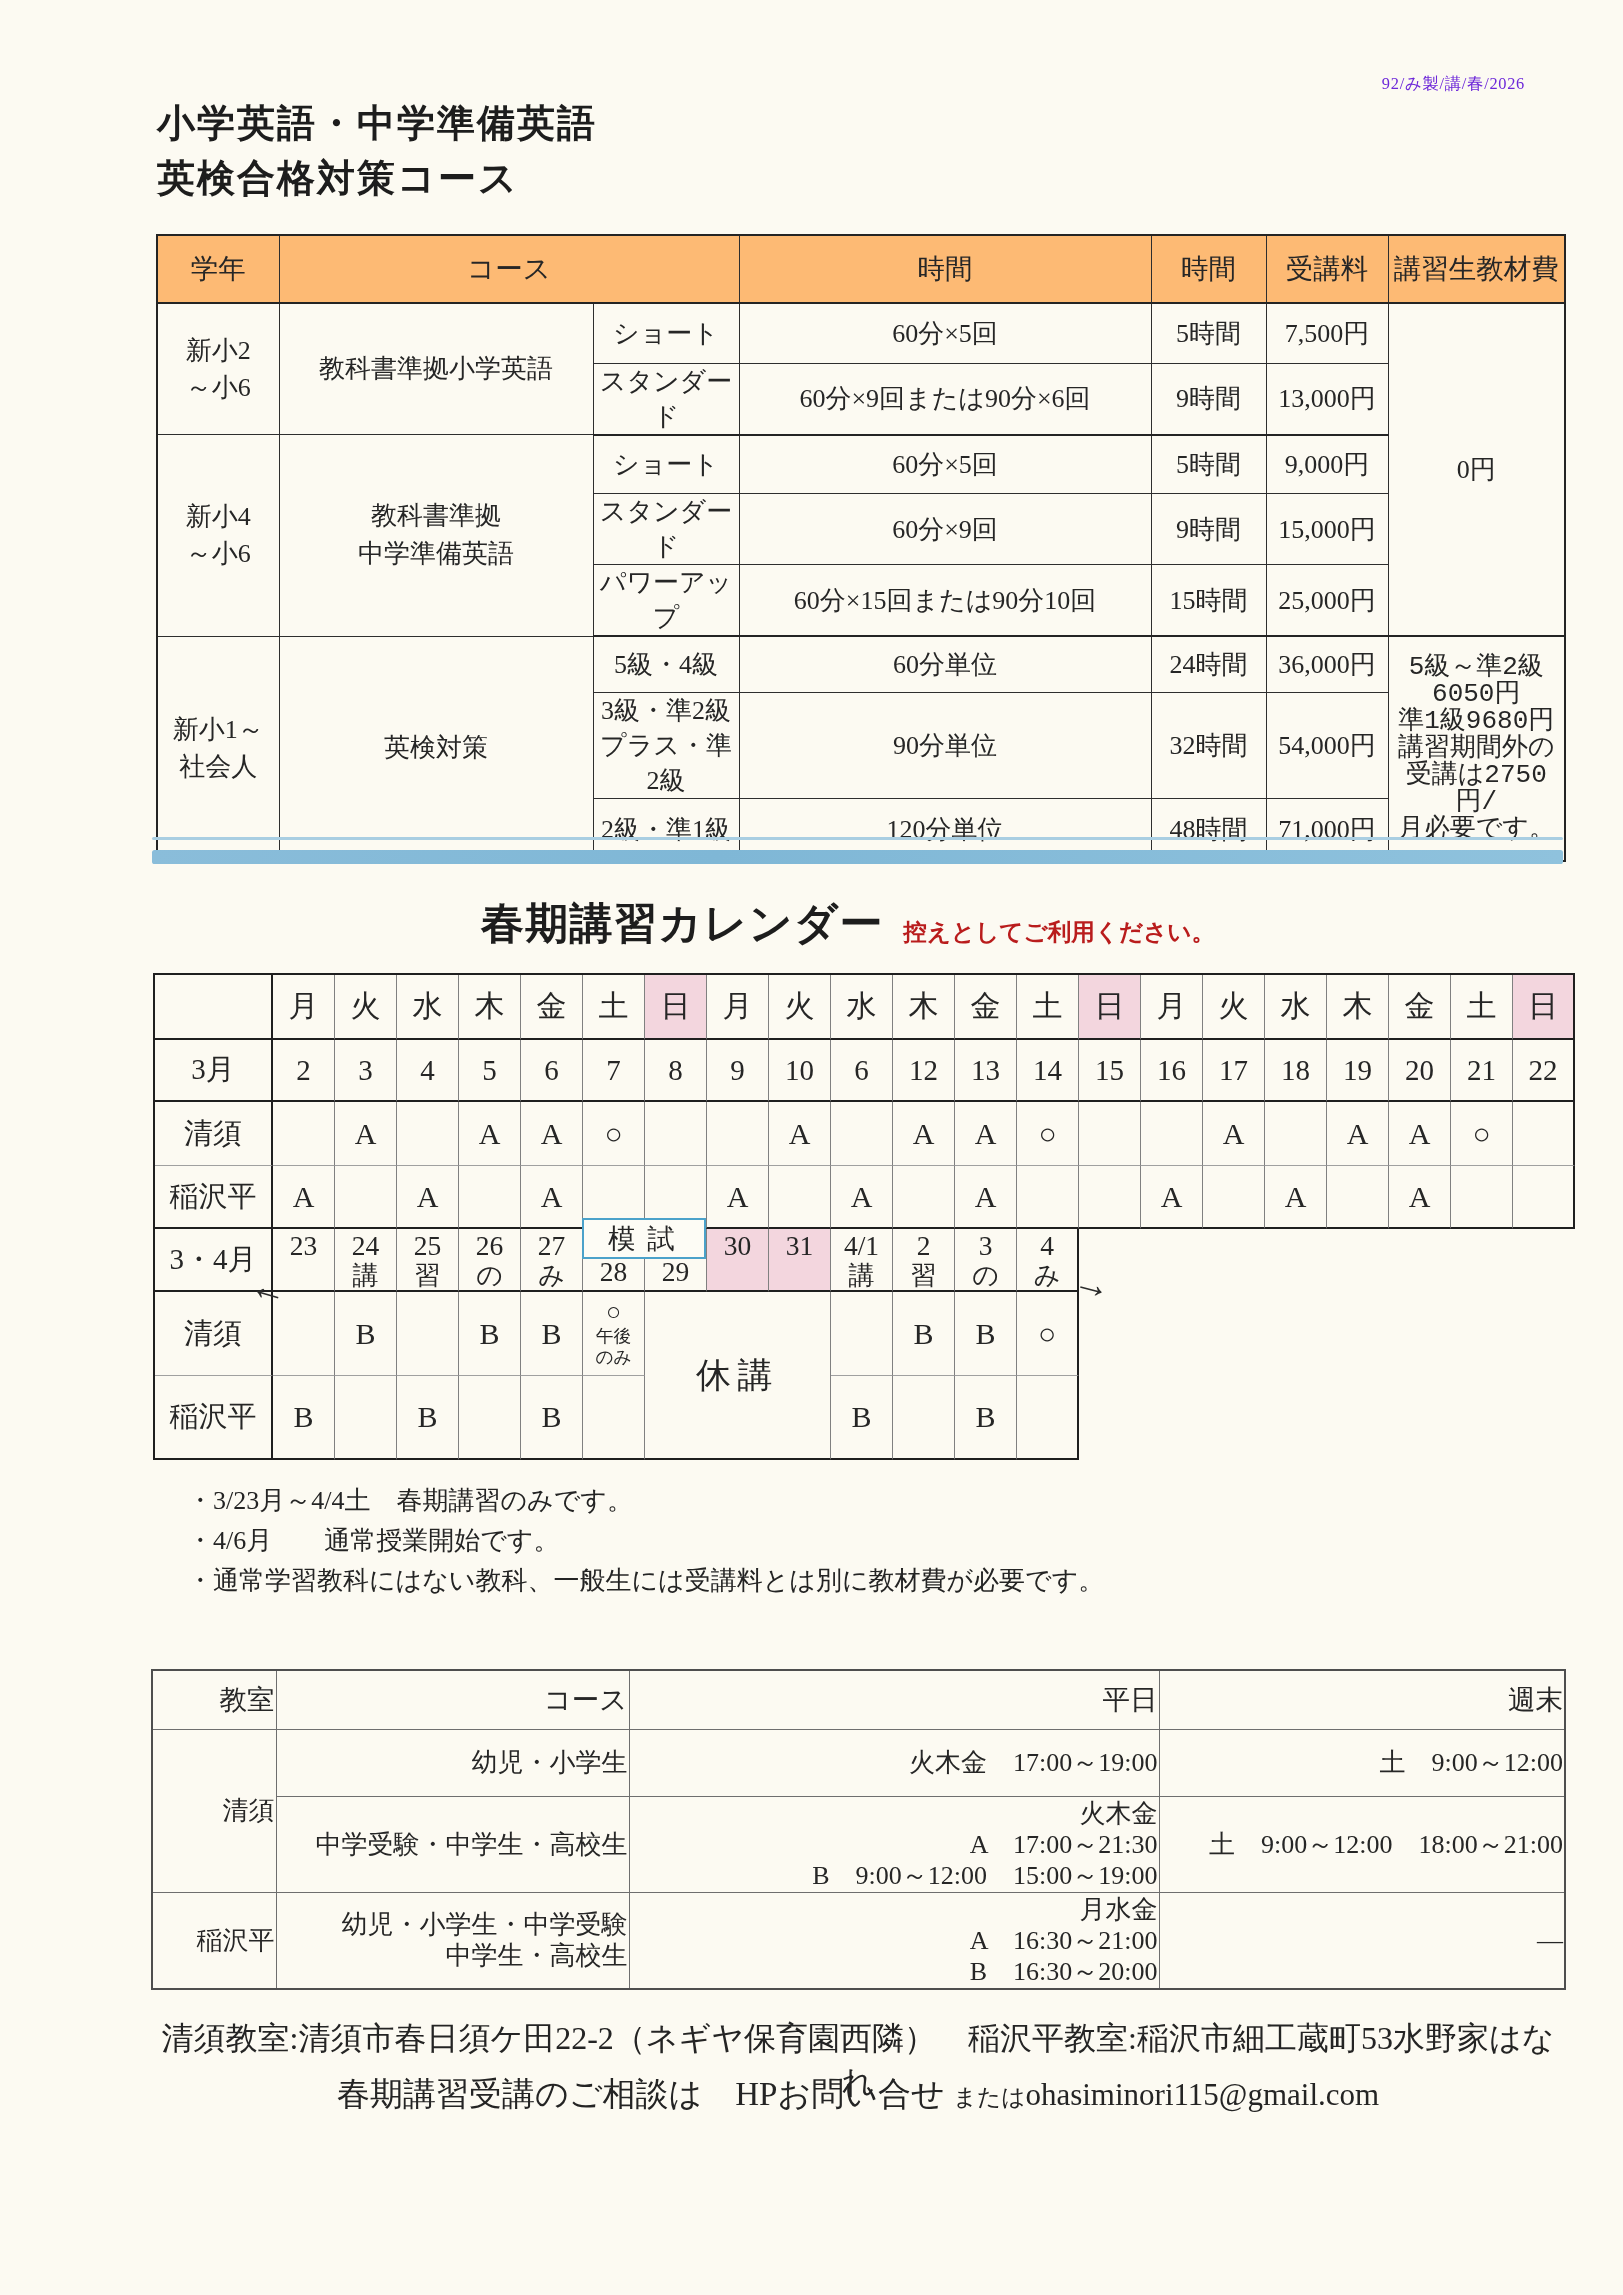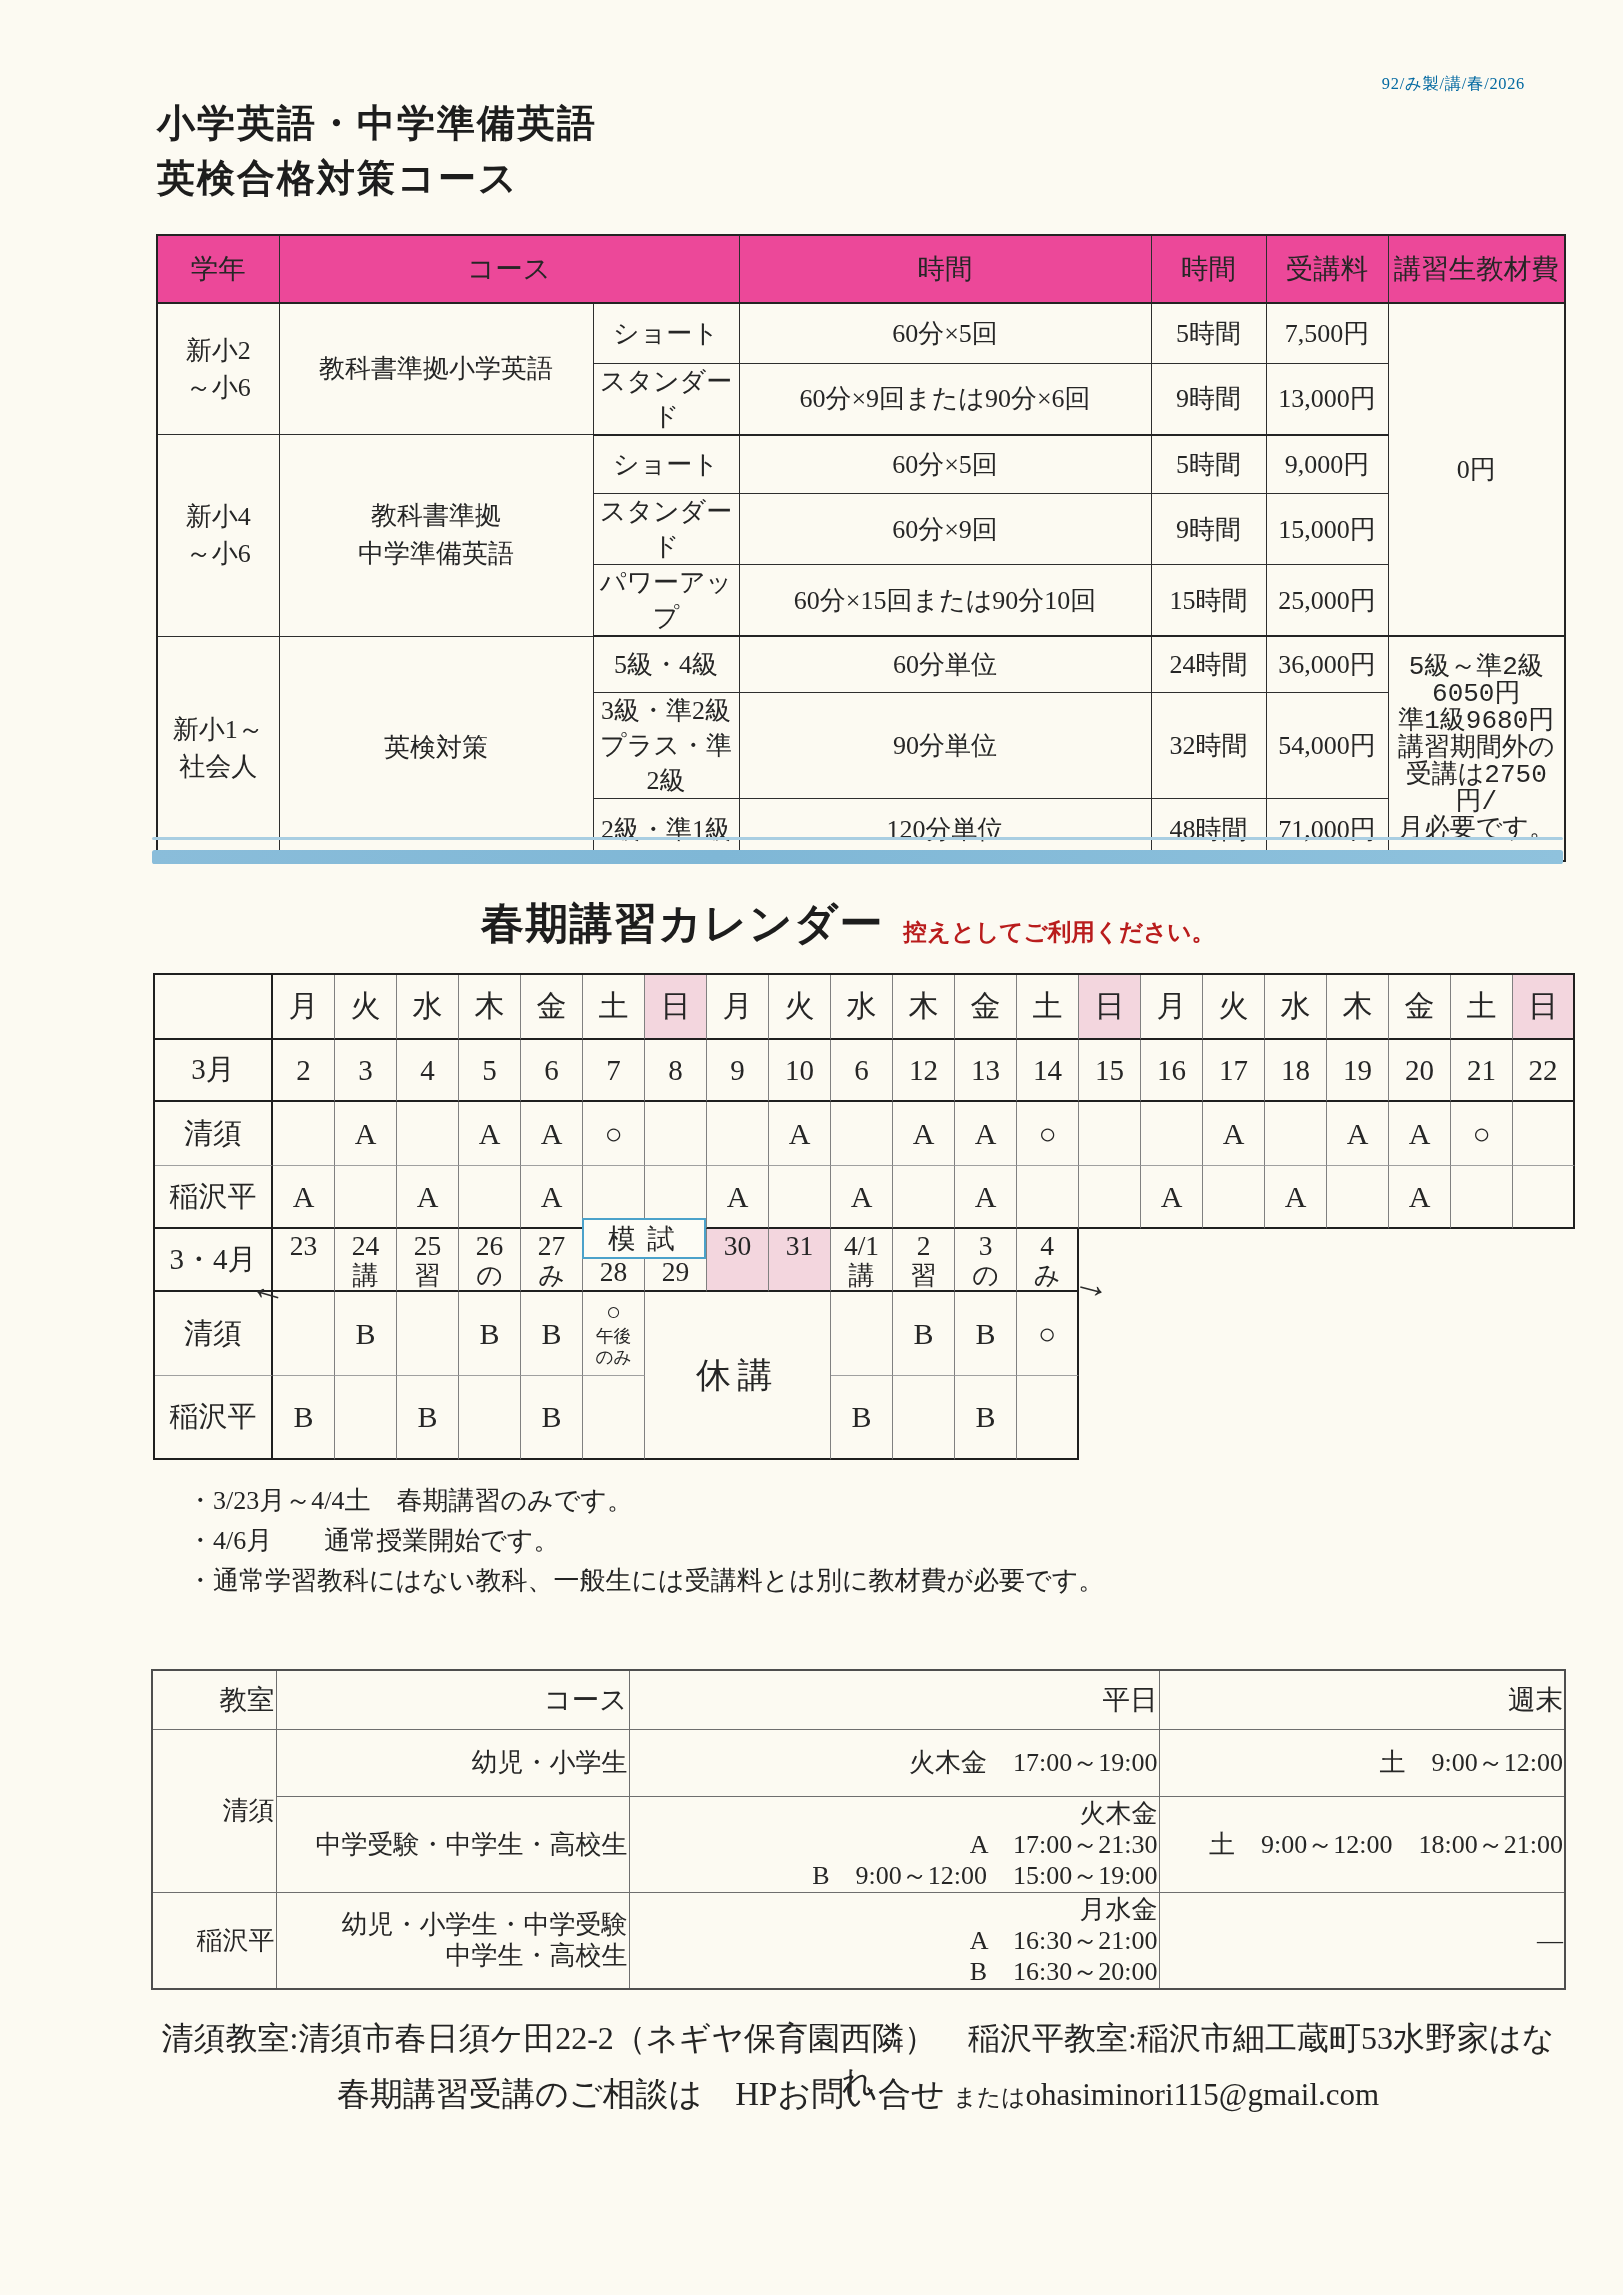--- a/index.html
+++ b/index.html
@@ -6,28 +6,28 @@
   body{background:#e8e6de;}
   .page{
     position:relative;width:1623px;height:2295px;margin:0 auto;
     background:#fcfaf2;overflow:hidden;color:#262626;
     font-family:"Liberation Serif","DejaVu Serif",serif;
   }
   .gothic{font-family:"Liberation Sans","DejaVu Sans",sans-serif;}
   .pre{white-space:pre-line;}
 
   
-  .doc-code{position:absolute;top:73px;right:98px;font-size:16.4px;letter-spacing:0.7px;color:#0369a1;}
+  .doc-code{position:absolute;top:73px;right:98px;font-size:16.4px;letter-spacing:0.7px;color:#6d28d9;}
   .title{position:absolute;left:157px;top:96px;font-weight:900;font-size:38px;line-height:55px;letter-spacing:2px;color:#1d1d1d;}
 
   
   .course-wrap{position:absolute;left:156px;top:234px;}
   table.course{border-collapse:collapse;table-layout:fixed;width:1407px;border:2.6px solid #242424;}
   table.course td,table.course th{border:1.3px solid #2e2e2e;text-align:center;vertical-align:middle;font-weight:normal;padding:0 3.9px;box-sizing:border-box;}
-  table.course th{background:#ec4899;font-size:27.5px;border-bottom:2.6px solid #242424;margin-left:16px;}
+  table.course th{background:#fdba74;font-size:27.5px;border-bottom:2.6px solid #242424;margin-left:16px;}
   table.course td{font-size:26px;}
   td.gb{border-bottom:2.6px solid #242424 !important;}
   td.vcol{font-size:24px;}
   td.note{font-size:19px;line-height:27px;padding:3.9px 2.6px;font-family:Liberation Mono, monospace;}
   td.grade{font-size:26px;line-height:37px;}
   td.cname{font-size:26px;line-height:38px;}
 
   
   .bar1{position:absolute;left:152px;top:837px;width:1411px;height:3.3px;background:#a9cee2;border-radius:2px;}
   .bar2{position:absolute;left:152px;top:850px;width:1411px;height:13.7px;background:linear-gradient(90deg,#8abdda,#7fb7d6 40%,#8fc2dd);border-radius:2.6px;}

